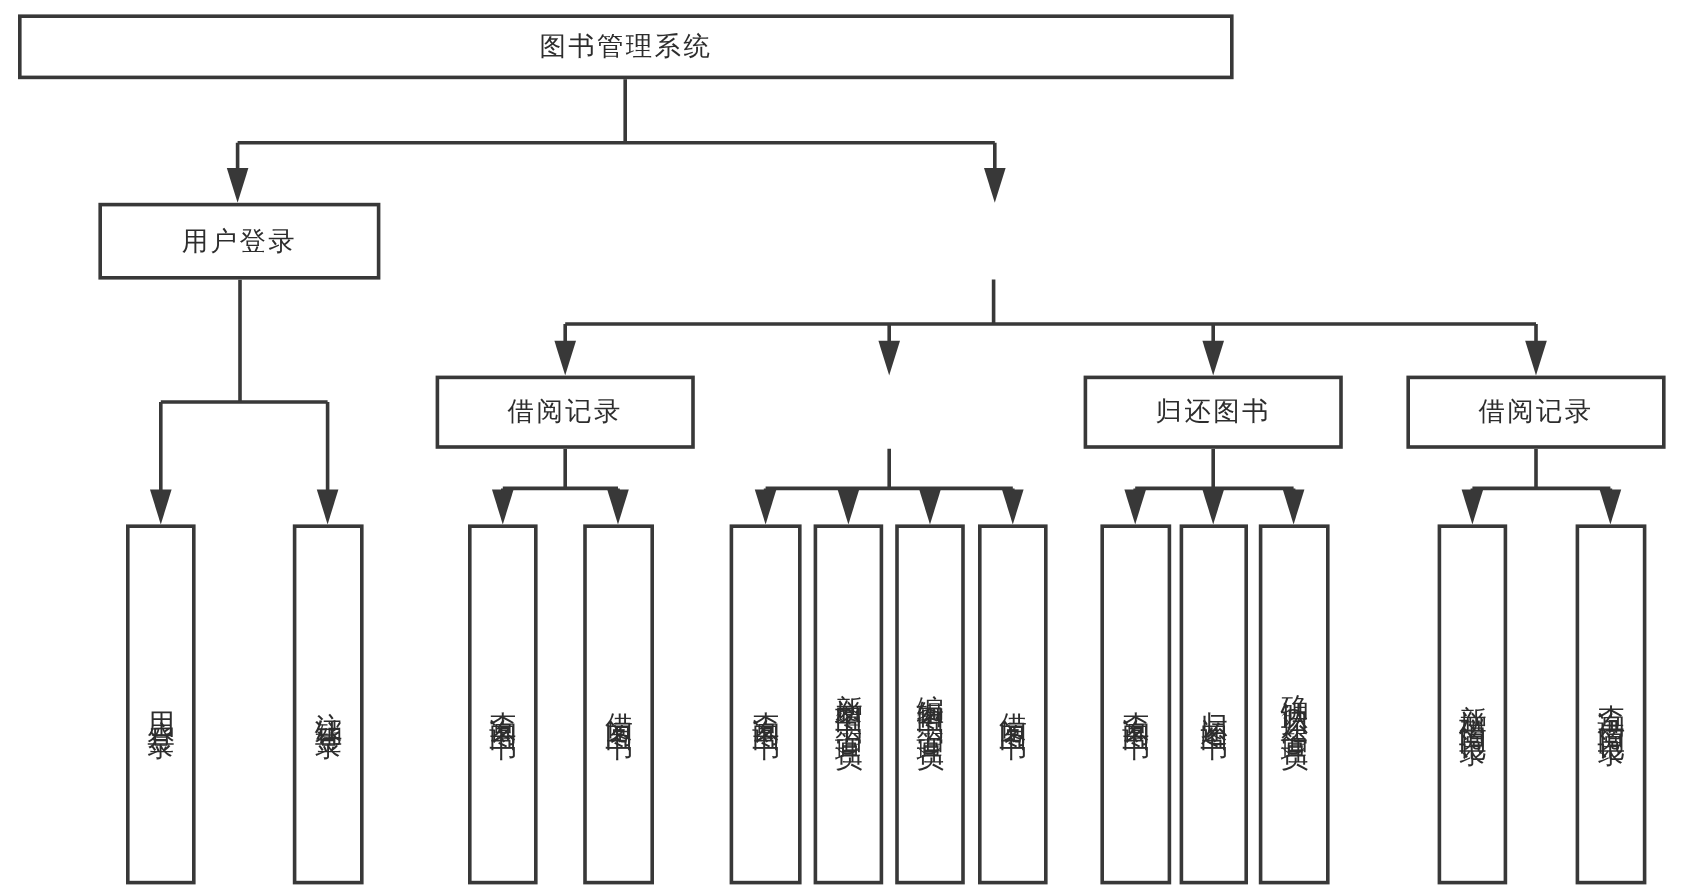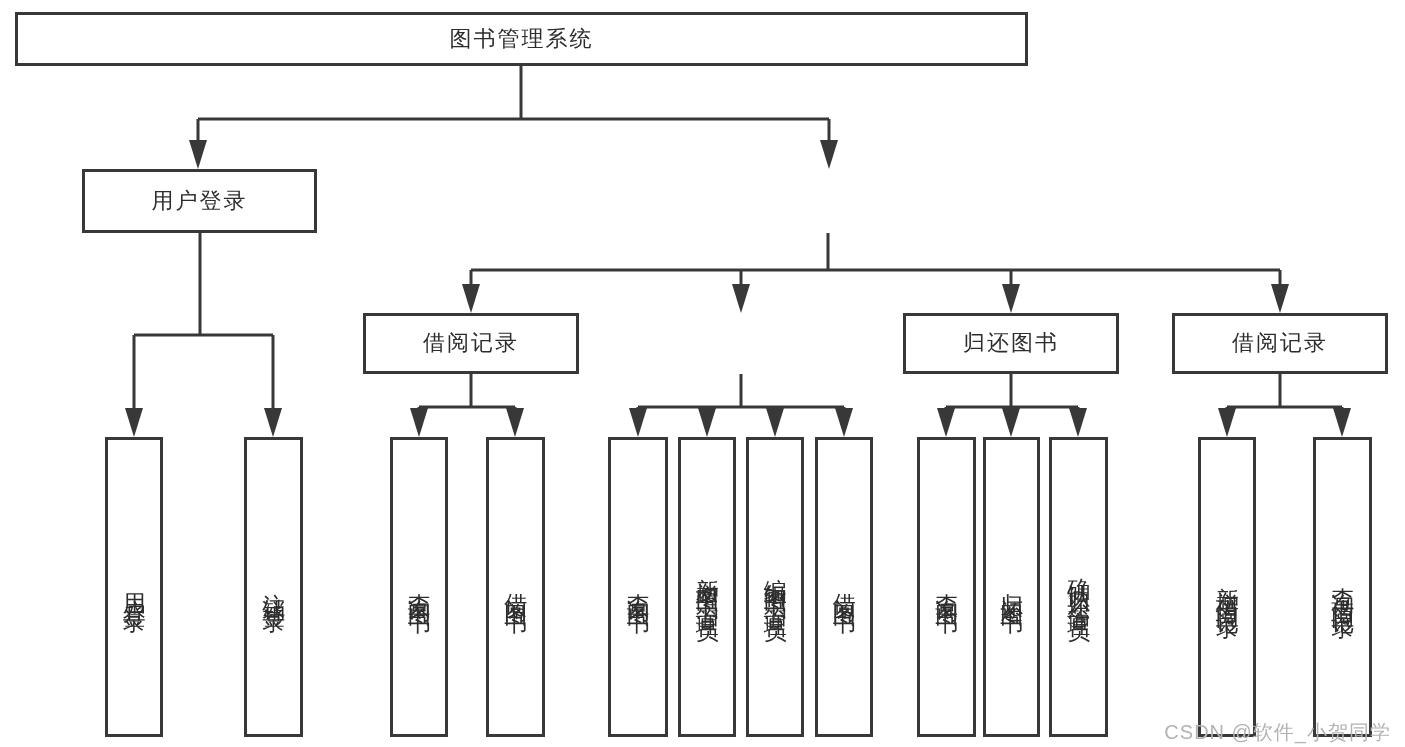--- a/index.html
+++ b/index.html
@@ -118,15 +118,14 @@
   <div class="node v" style="left:746px;top:437px;width:58px;height:300px">编辑图书（管理员）</div>
   <div class="node v" style="left:815px;top:437px;width:58px;height:300px">借阅图书</div>
 
   <div class="node v" style="left:917px;top:437px;width:59px;height:300px">查询图书</div>
   <div class="node v" style="left:983px;top:437px;width:57px;height:300px">归还图书</div>
   <div class="node v" style="left:1049px;top:437px;width:59px;height:300px">确认归还（管理员）</div>
 
   <div class="node v" style="left:1198px;top:437px;width:58px;height:300px">新增借阅记录</div>
   <div class="node v" style="left:1313px;top:437px;width:59px;height:300px">查询借阅记录</div>
 
-  <div class="watermark">CSDN @软件_小贺同学</div>
 
 </div>
 
 </body></html>

